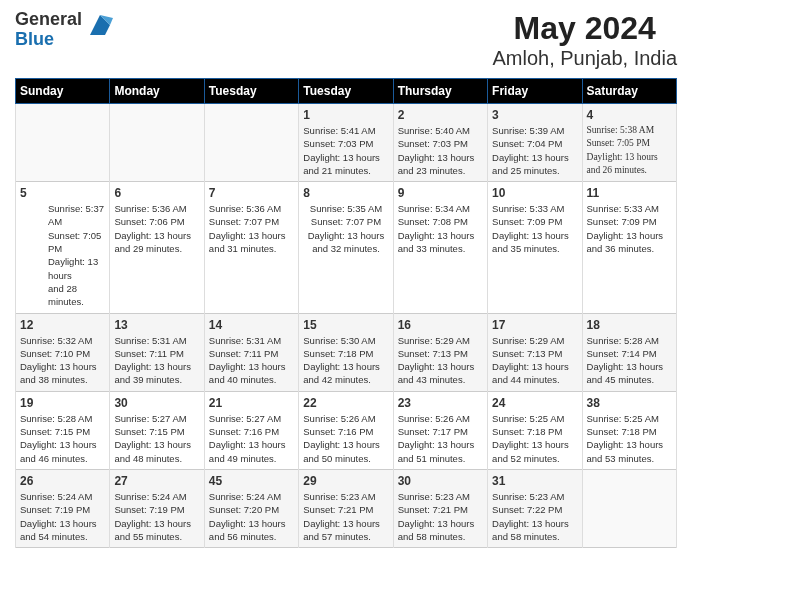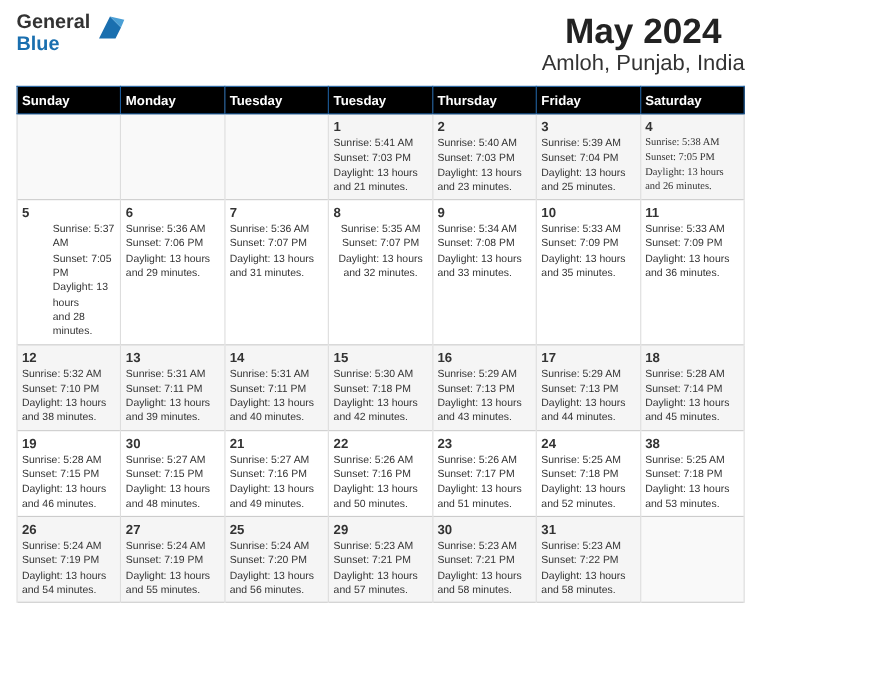--- a/index.html
+++ b/index.html
@@ -320,21 +320,21 @@
 and 54 minutes.</div>
           </td>
           <td>
             <span class="day-number">27</span>
             <div class="day-info" style="white-space: pre-line;">Sunrise: 5:24 AM
 Sunset: 7:19 PM
 Daylight: 13 hours
 and 55 minutes.</div>
           </td>
           <td>
-            <span class="day-number">25</span>
+            <span class="day-number">45</span>
             <div class="day-info" style="white-space: pre-line;">Sunrise: 5:24 AM
 Sunset: 7:20 PM
 Daylight: 13 hours
 and 56 minutes.</div>
           </td>
           <td>
             <span class="day-number">29</span>
             <div class="day-info" style="white-space: pre-line;">Sunrise: 5:23 AM
 Sunset: 7:21 PM
 Daylight: 13 hours

